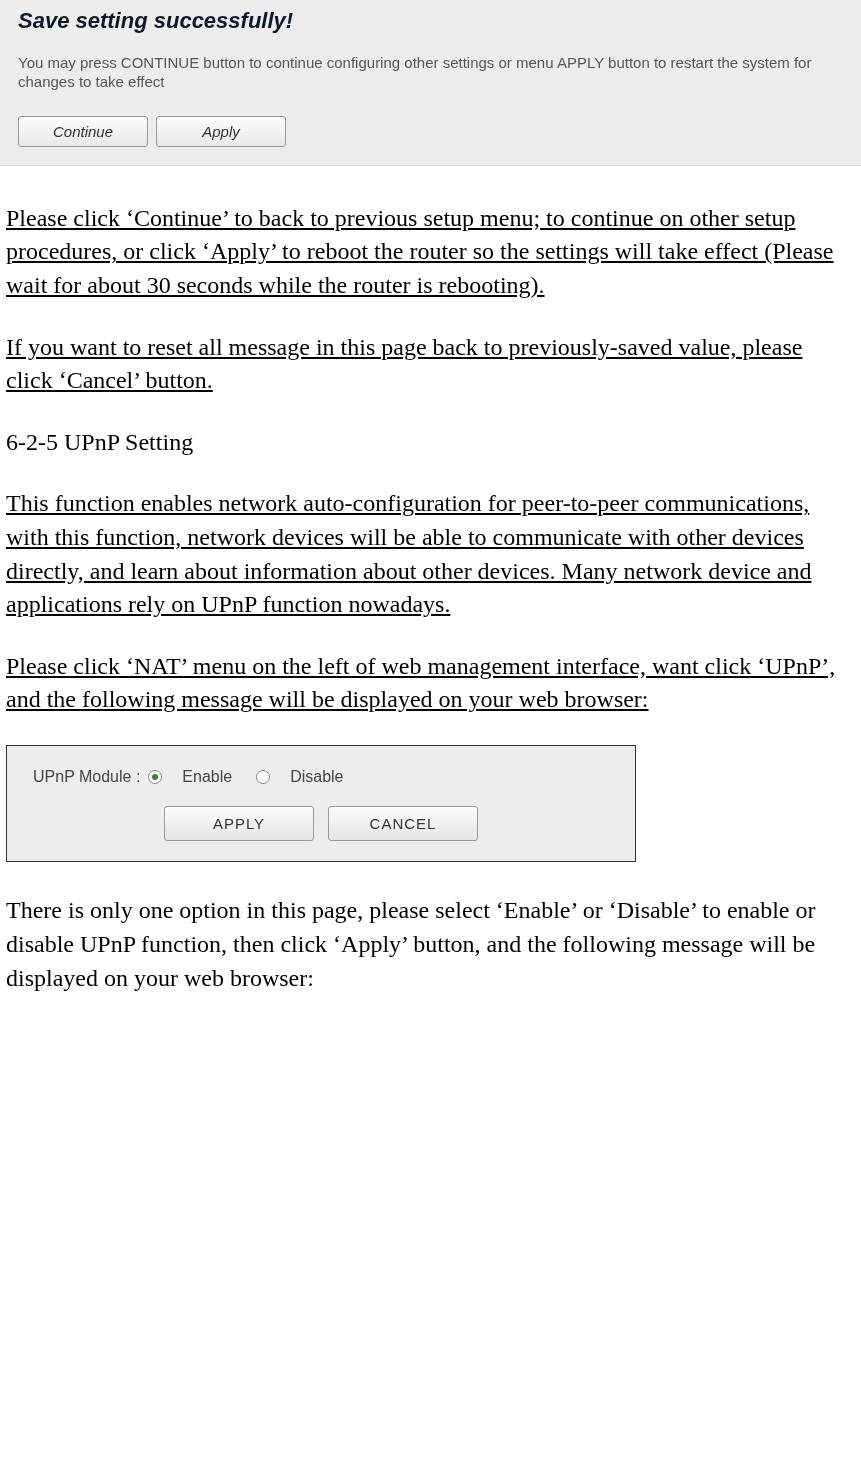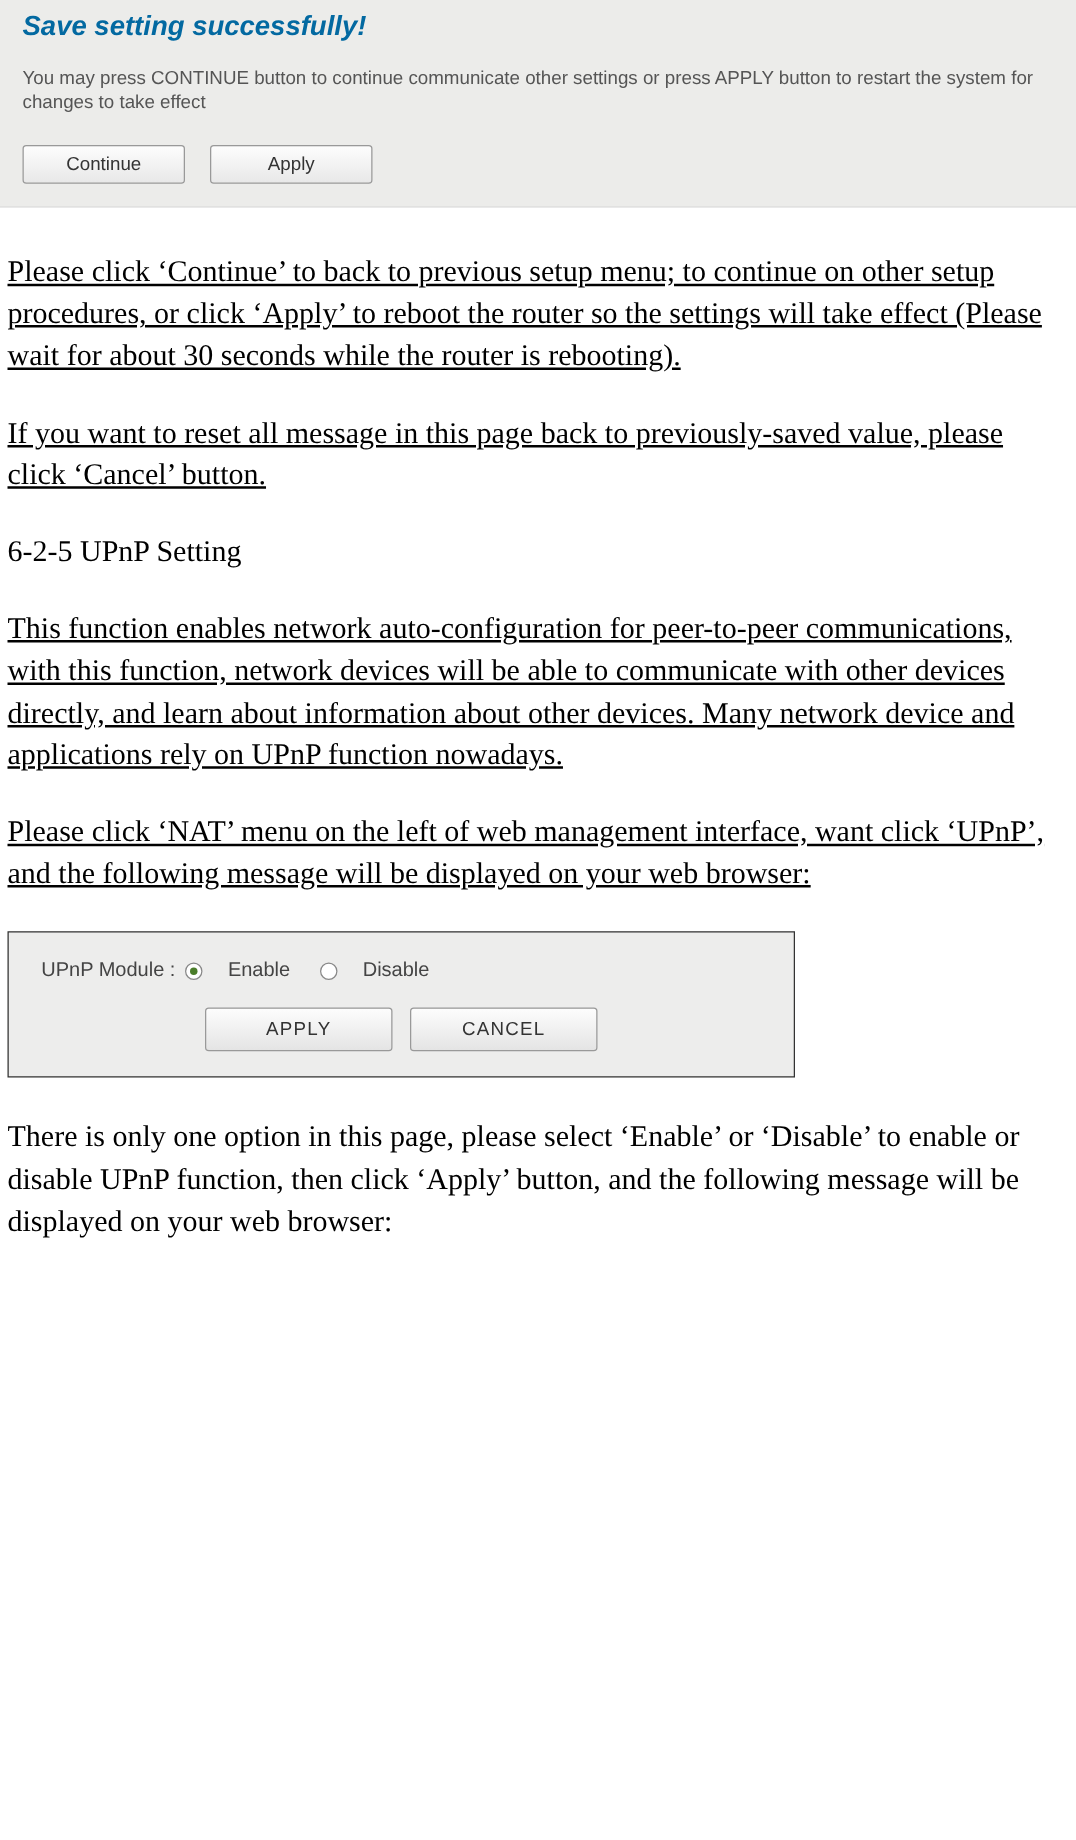--- a/index.html
+++ b/index.html
@@ -20,32 +20,33 @@
       background: #ececea;
       padding: 6px 18px 18px 18px;
       border-bottom: 1px solid #ddd;
     }
     .panel-title {
       font-family: Arial, sans-serif;
       font-size: 22px;
       font-weight: bold;
       font-style: italic;
       margin-bottom: 16px;
-      color: #0369a1;
+      color: #0f172a;
     }
     .panel-text {
       font-family: Arial, sans-serif;
       font-size: 15px;
       color: #555;
       margin-bottom: 24px;
       line-height: 1.3;
     }
     .btn-row {
       display: flex;
-      gap: 20px;
+      gap: 8px;
+      font-style: italic;
     }
     .btn-1 {
       font-family: Arial, sans-serif;
       font-size: 15px;
       color: #333;
       background: linear-gradient(to bottom, #fdfdfd, #e8e8e8);
       border: 1px solid #999;
       border-radius: 3px;
       padding: 4px 0;
       width: 130px;
@@ -128,21 +129,21 @@
       font-size: 22px;
       margin-top: 70px;
       padding-bottom: 20px;
     }
   </style>
 </head>
 <body>
 
 <div class="panel-1">
   <div class="panel-title">Save setting successfully!</div>
-  <div class="panel-text">You may press CONTINUE button to continue communicate other settings or press APPLY button to restart the system for changes to take effect</div>
+  <div class="panel-text">You may press CONTINUE button to continue configuring other settings or menu APPLY button to restart the system for changes to take effect</div>
   <div class="btn-row">
     <div class="btn-1">Continue</div>
     <div class="btn-1">Apply</div>
   </div>
 </div>
 
 <div class="doc-body">
   <p class="para">Please click ‘Continue’ to back to previous setup menu; to continue on other setup procedures, or click ‘Apply’ to reboot the router so the settings will take effect (Please wait for about 30 seconds while the router is rebooting).</p>
   <p class="para">If you want to reset all message in this page back to previously-saved value, please click ‘Cancel’ button.</p>
 

